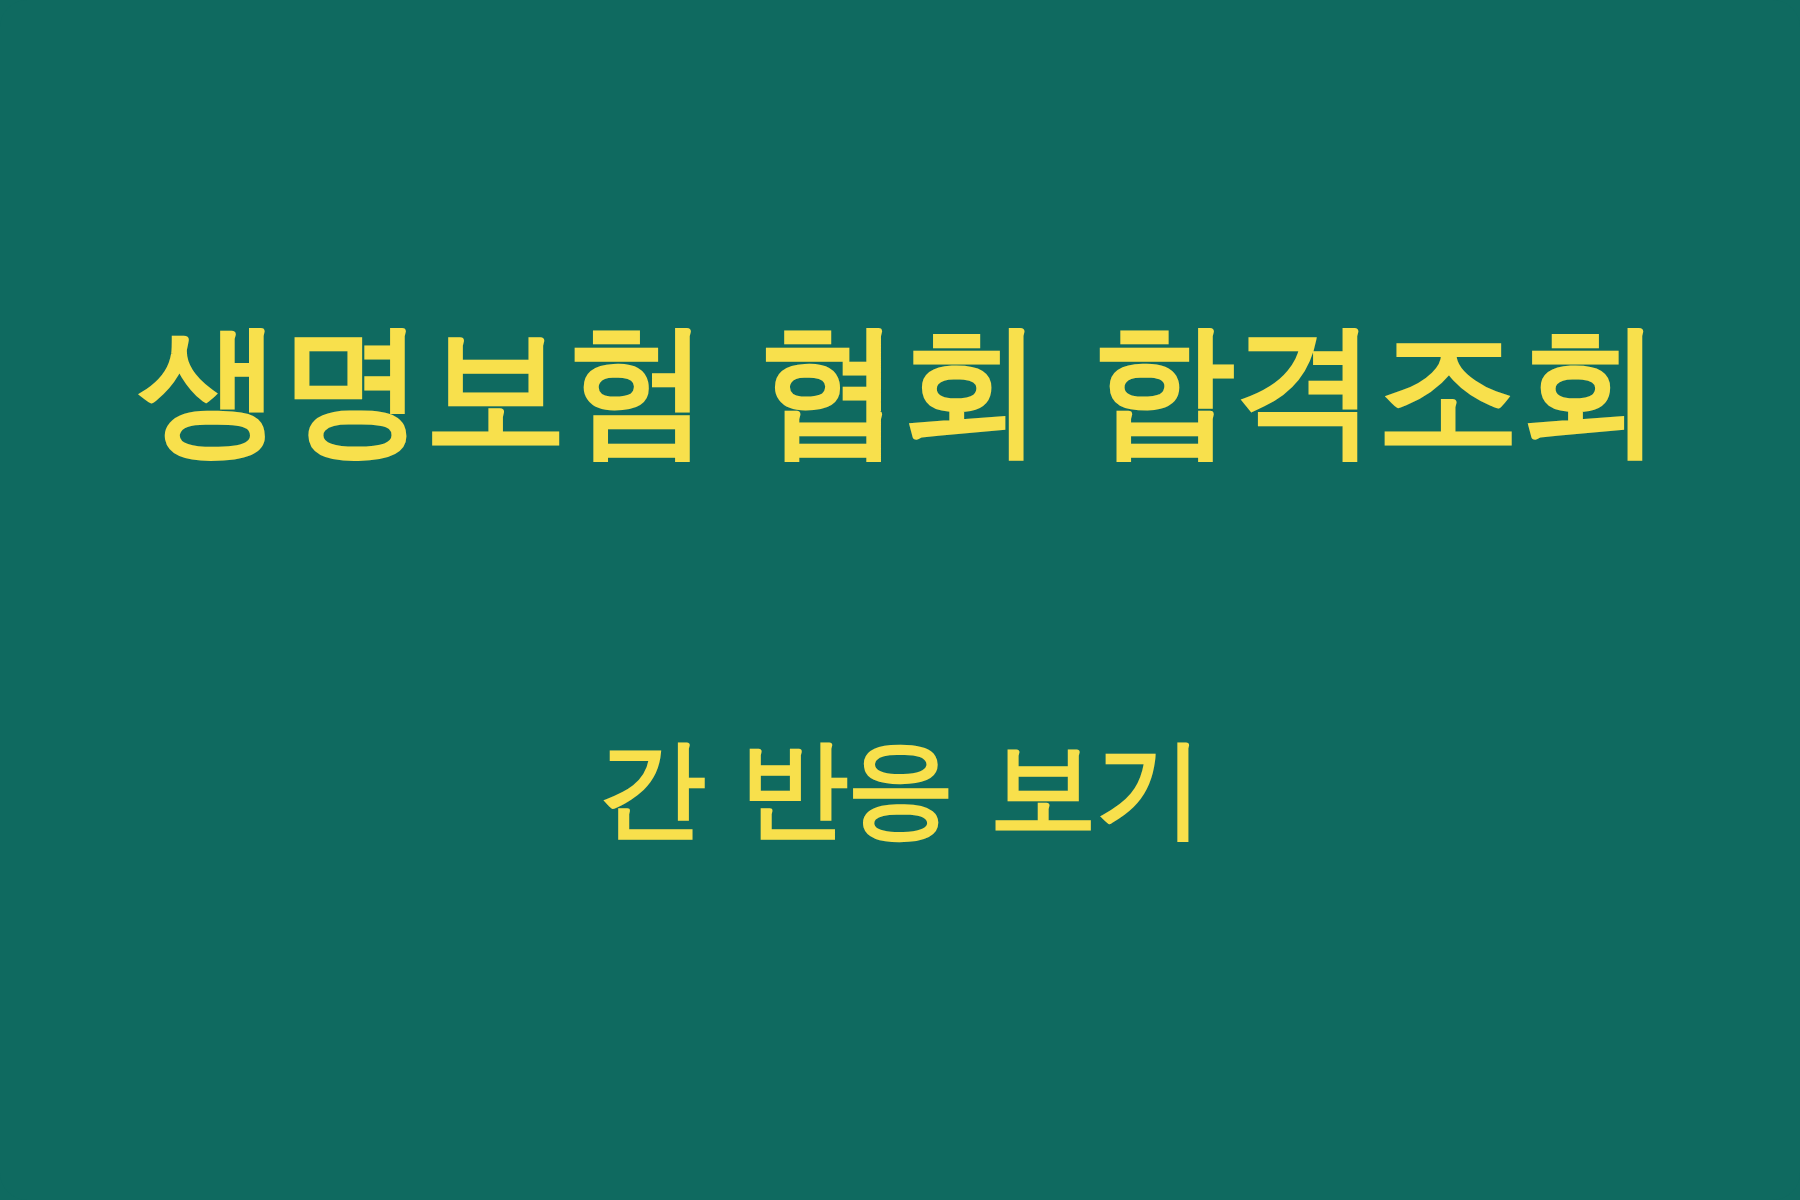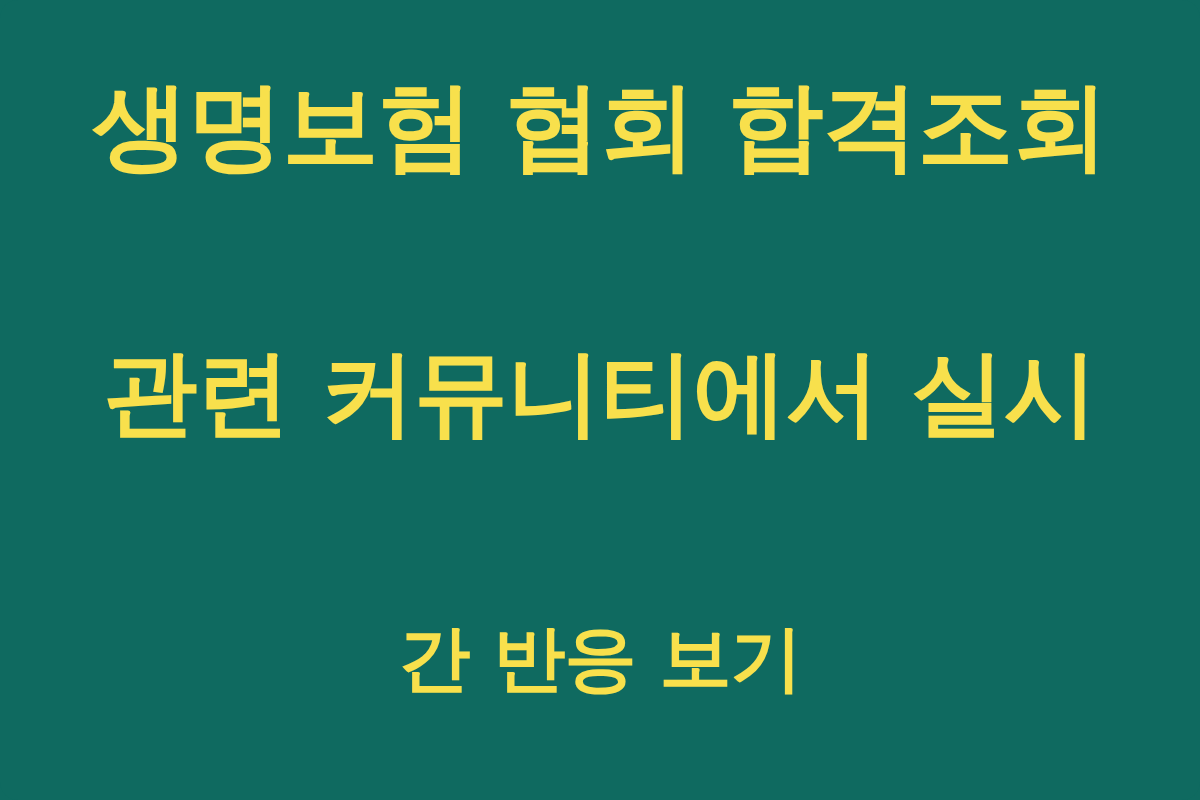--- a/index.html
+++ b/index.html
@@ -50,16 +50,15 @@
   .line-1 { font-size: 96px; }
   .line-2 { font-size: 94px; }
   .line-3 { font-size: 72px; }
 </style>
 </head>
 <body style="background: rgb(15, 106, 96);">
 
 <div id="banner" style="background: rgb(15, 106, 96);">
   <div id="headline" style="color: rgb(248, 224, 76);">
     <span class="line line-1">생명보험 협회 합격조회</span>
-    <span class="line line-2">관련 커뮤니티에서 실시</span>
     <span class="line line-3">간 반응 보기</span>
   </div>
 </div>
 
 </body></html>

